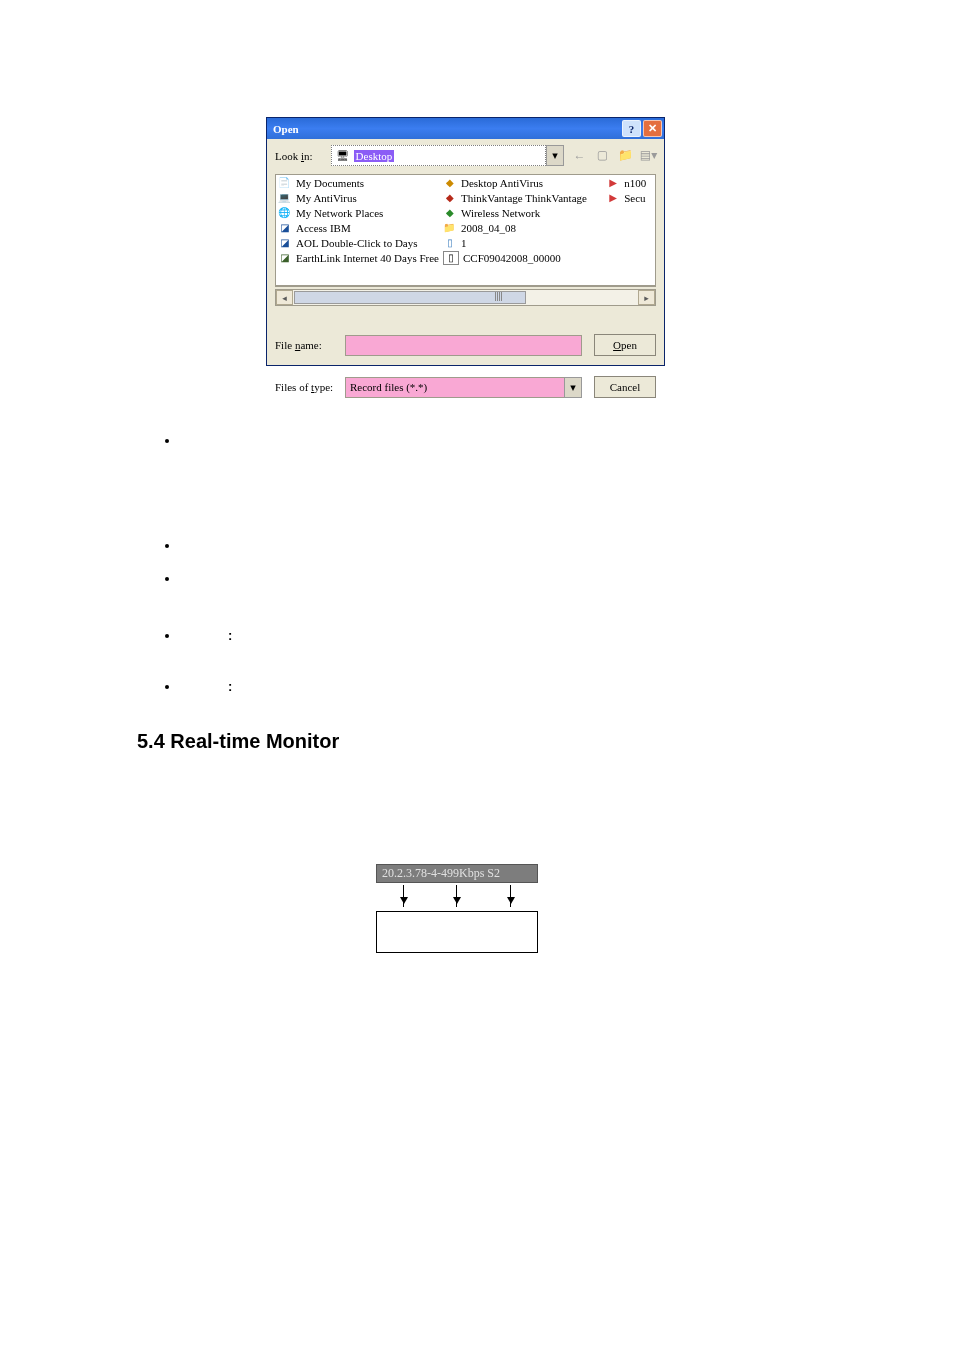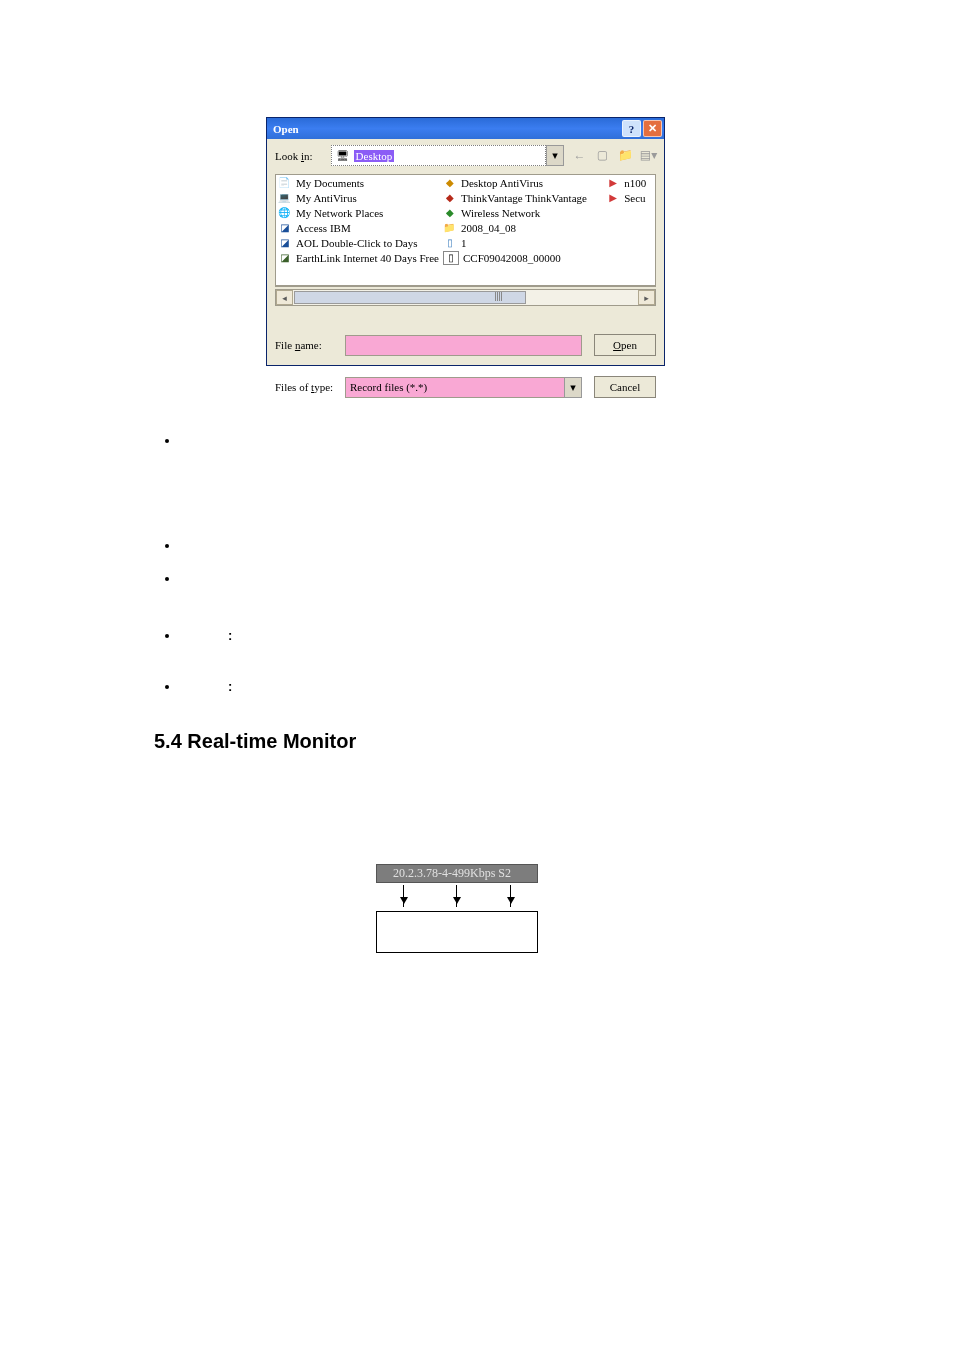--- a/index.html
+++ b/index.html
@@ -43,25 +43,25 @@
 .bdd{width:16px;height:19px;background:#dcd8c8;border:1px solid #999;display:flex;align-items:center;justify-content:center;margin-left:-1px}
 .bbtn{width:60px;height:20px;margin-left:12px;border:1px solid #8a867a;background:#ece9d8;display:flex;align-items:center;justify-content:center}
 
 
 .bullets{position:absolute;left:140px;top:420px;font-size:13px}
 .bullets li{margin:0 0 30px 0}
 .bullets .tight{margin:0 0 18px 0}
 .bullets .colon::after{content:":";font-weight:bold;margin-left:48px}
 
 
-.heading{position:absolute;left:154px;top:730px;font:bold 20px Arial}
+.heading{position:absolute;left:137px;top:730px;font:bold 20px Arial}
 
 
 .d1{position:absolute;left:376px;top:864px}
-.d1 .label{background:#7d7d7d;color:#e0e0e0;border:1px solid #555;padding:1px 16px;font:12px Tahoma}
+.d1 .label{background:#7d7d7d;color:#e0e0e0;border:1px solid #555;padding:1px 5px;font:12px Tahoma}
 .d1 .arrows{display:flex;justify-content:space-around;width:160px;margin:2px auto 0}
 .d1 .arrow{width:1px;height:22px;background:#000;position:relative}
 .d1 .arrow::after{content:"";position:absolute;bottom:-1px;left:-3px;border:4px solid transparent;border-top:7px solid #000}
 .d1 .box{width:160px;height:40px;border:1px solid #000;margin:4px auto 0}
 
 
 .d2{position:absolute;left:393px;top:1049px}
 .d2 .bar{width:180px;height:36px;background:#555;display:flex;align-items:center;justify-content:center;gap:10px}
 .d2 .ic{color:#e6e6e6;font-size:17px}
 .d2 .arrows{display:flex;justify-content:space-around;width:160px;margin:2px auto 0}

